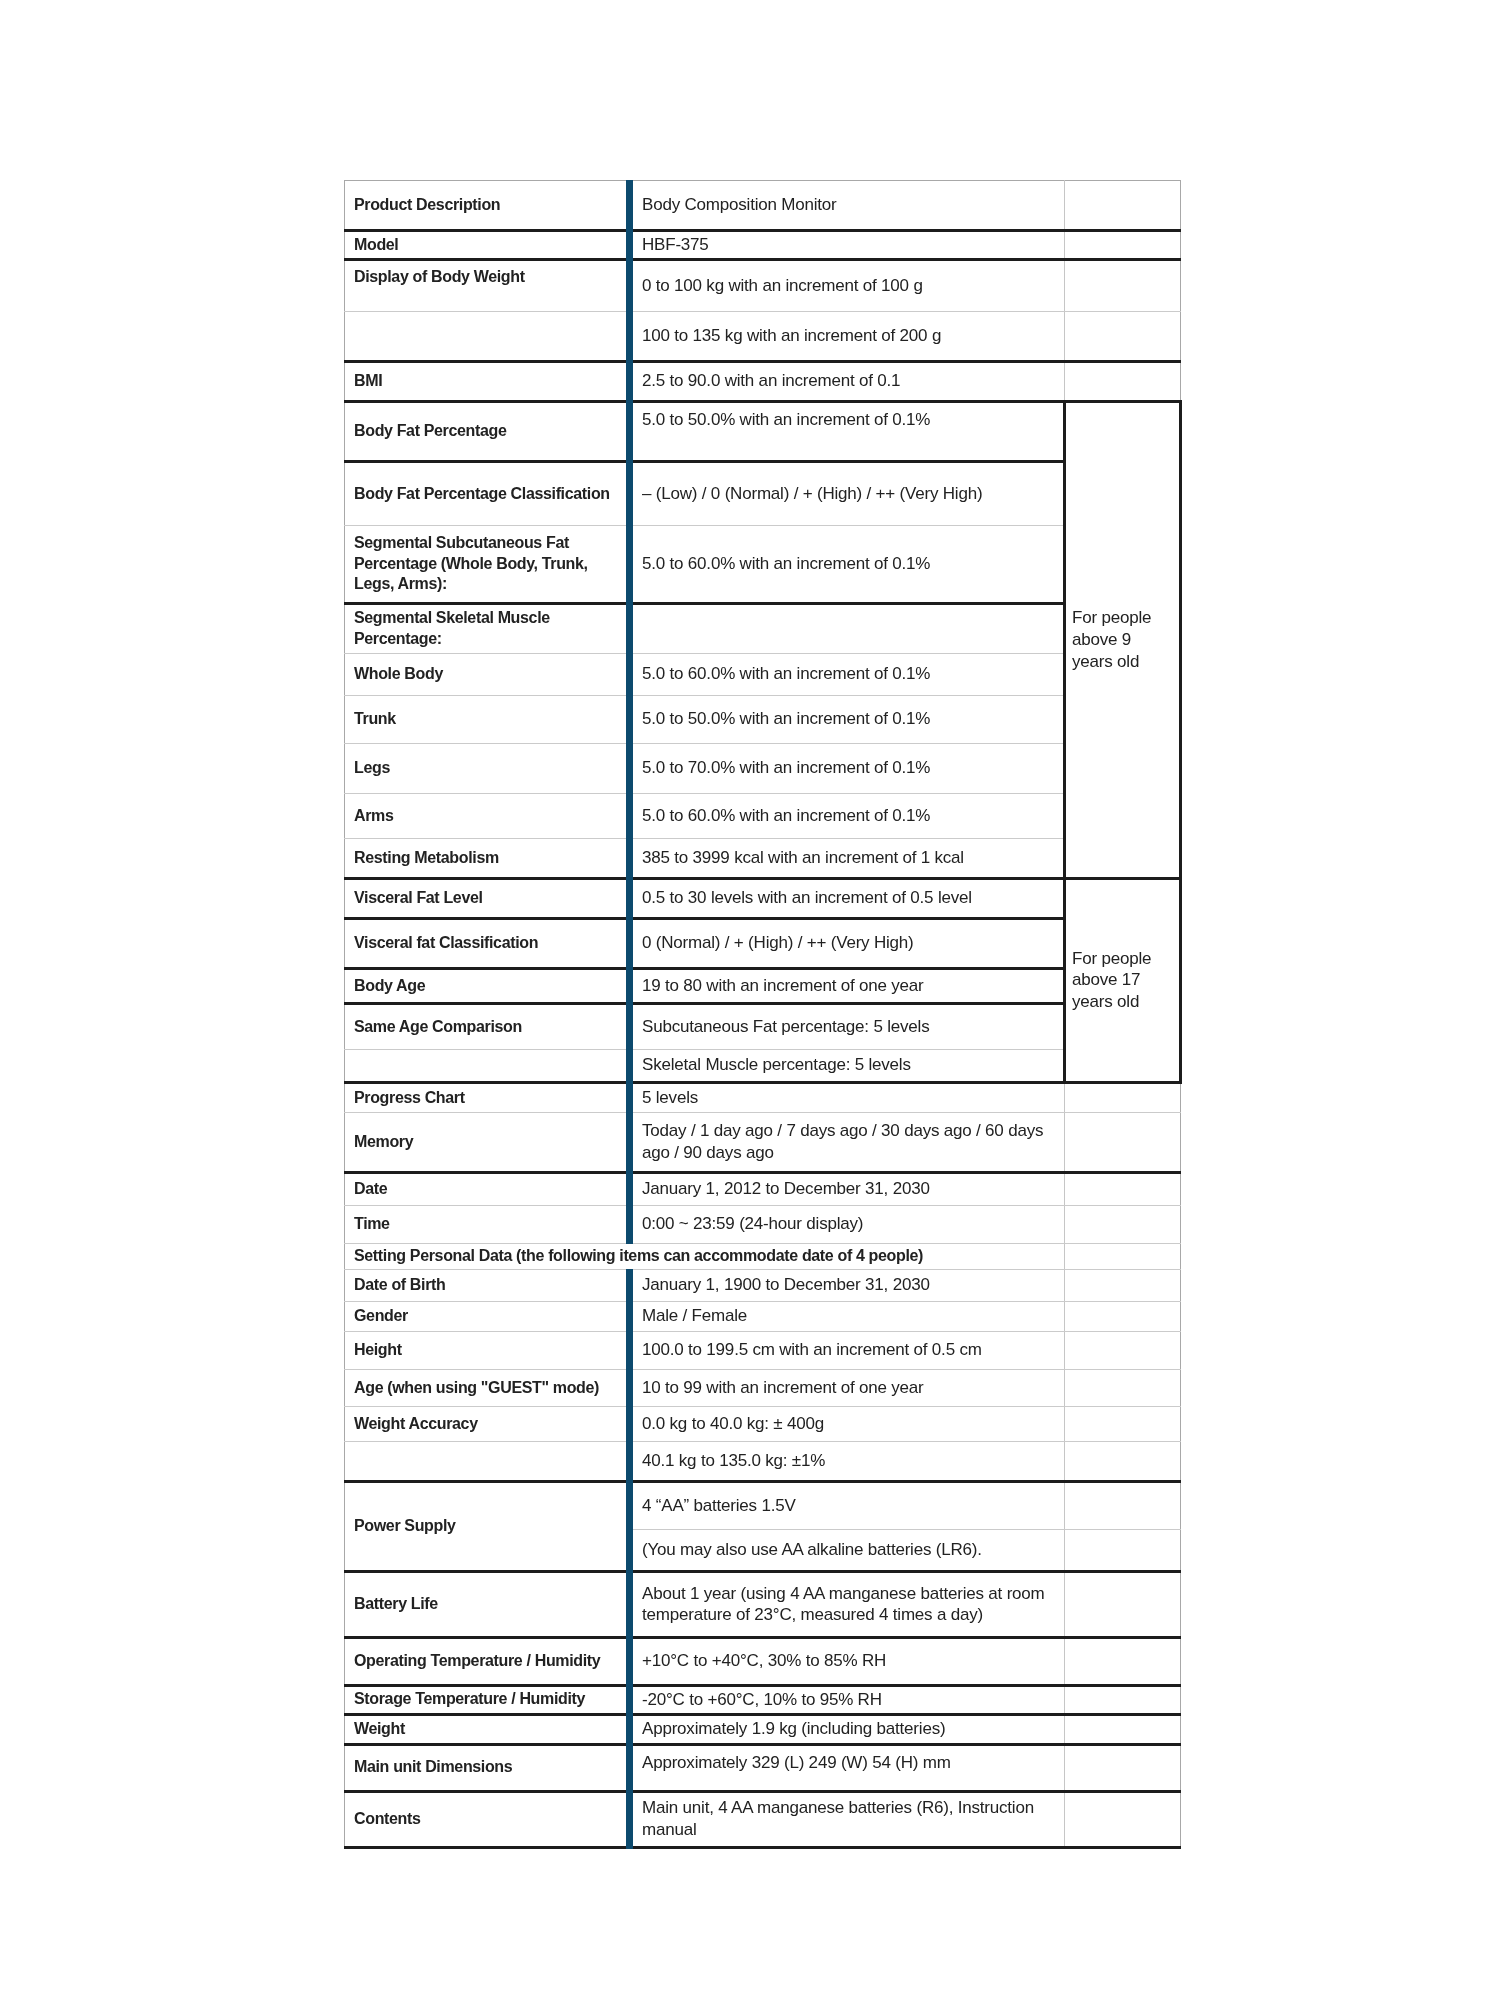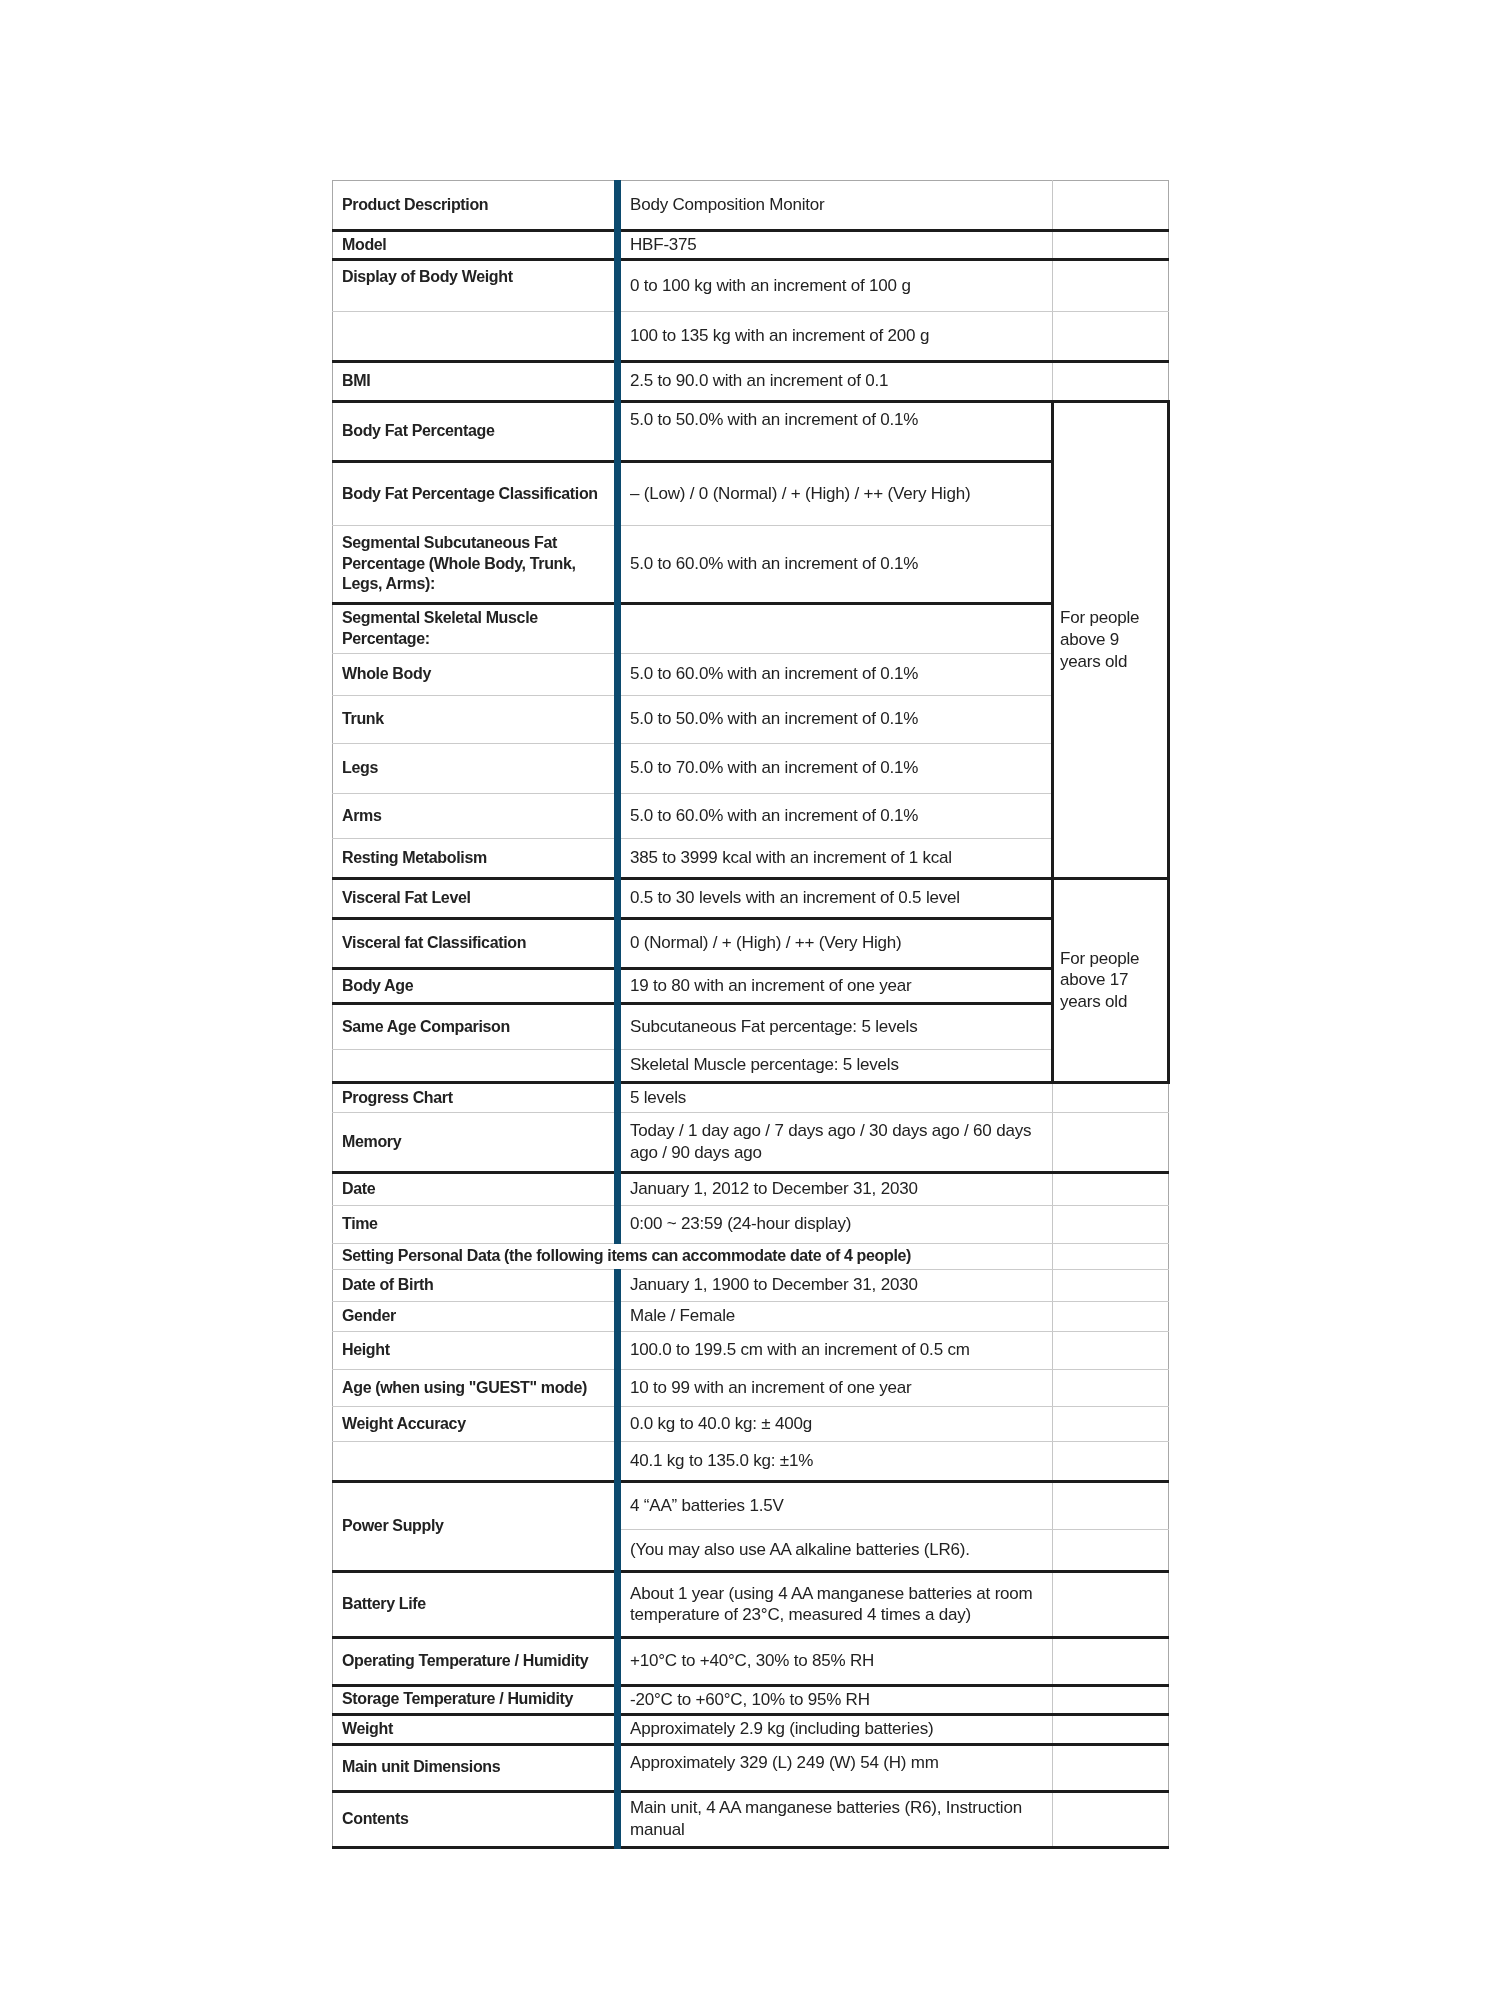--- a/index.html
+++ b/index.html
@@ -7,21 +7,21 @@
     padding: 0;
     background: #ffffff;
     width: 1500px;
     height: 2000px;
     font-family: "Liberation Sans", sans-serif;
     color: #222222;
     position: relative;
   }
   table.spec {
     position: absolute;
-    left: 332px;
+    left: 344px;
     top: 180px;
     width: 836px;
     border-collapse: collapse;
     table-layout: fixed;
     border: 1px solid #a8a8a8;
   }
   col.c1 { width: 285px; }
   col.c2 { width: 435px; }
   col.c3 { width: 116px; }
   td {
@@ -223,21 +223,21 @@
     <td class="v bd">+10°C to +40°C, 30% to 85% RH</td>
     <td class="n bd"></td>
   </tr>
   <tr style="height:25px">
     <td class="l bd">Storage Temperature / Humidity</td>
     <td class="v bd">-20°C to +60°C, 10% to 95% RH</td>
     <td class="n bd"></td>
   </tr>
   <tr style="height:30px">
     <td class="l bd">Weight</td>
-    <td class="v bd">Approximately 2.9 kg (including batteries)</td>
+    <td class="v bd">Approximately 1.9 kg (including batteries)</td>
     <td class="n bd"></td>
   </tr>
   <tr style="height:47px">
     <td class="l bd">Main unit Dimensions</td>
     <td class="v bd vt">Approximately 329 (L)  249 (W)  54 (H)  mm</td>
     <td class="n bd"></td>
   </tr>
   <tr style="height:56px">
     <td class="l bd">Contents</td>
     <td class="v bd">Main unit, 4 AA manganese batteries (R6), Instruction manual</td>

